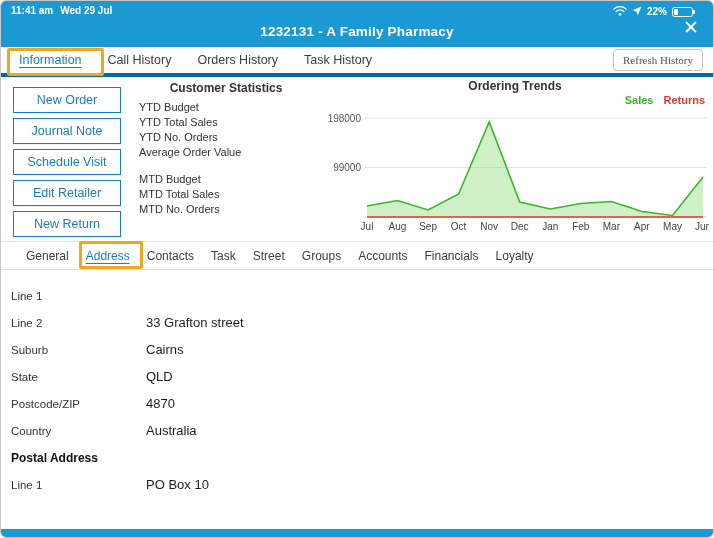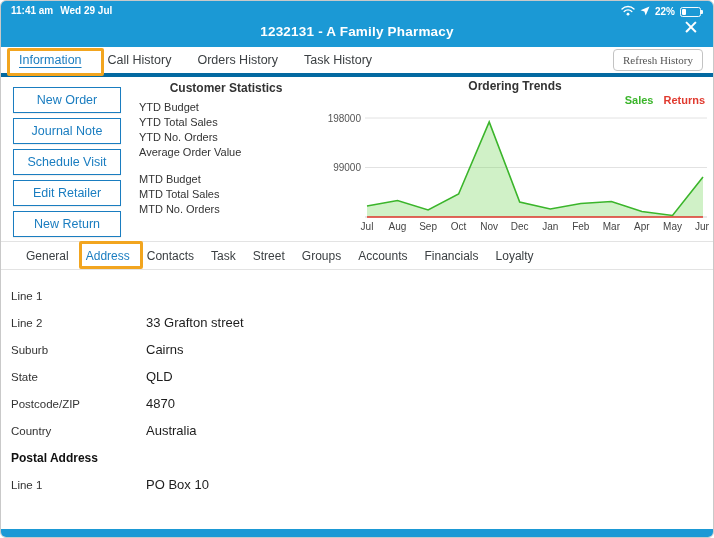--- a/index.html
+++ b/index.html
@@ -2,21 +2,21 @@
 <html style="--topbar: #1b99d5; --accent: #1a7dc0; --orange: #f2a51f;"><head>
 <meta charset="utf-8">
 <style>
   * { margin:0; padding:0; box-sizing:border-box; }
   html,body { background:#fff; font-family:"Liberation Sans", sans-serif; }
   .frame { position:relative; width:714px; height:538px; border:1px solid #c9c9c9; border-radius:6px; overflow:hidden; background:#fff; margin:0 auto; }
 
   
   .topbar { position:absolute; top:0; left:0; right:0; height:46px; background:var(--topbar,#1b99d5); color:#fff;padding-left:40px; }
   .status-left { position:absolute; top:4px; left:10px; font-size:10px; font-weight:bold; display:flex; gap:7px; }
-  .status-right { position:absolute; top:4px; right:12px; display:flex; align-items:center; gap:5px; font-size:10px; font-weight:bold; }
+  .status-right { position:absolute; top:4px; right:20px; display:flex; align-items:center; gap:5px; font-size:10px; font-weight:bold; }
   .app-title { position:absolute; top:23px; left:0; right:0; text-align:center; font-size:13.5px; font-weight:bold; letter-spacing:.2px; }
   .close-x { position:absolute; top:17px; right:14px; font-size:19px; line-height:1; cursor:pointer; }
   .battery { width:21px; height:10px; border:1px solid rgba(255,255,255,.95); border-radius:2.5px; position:relative; }
   .battery::after { content:""; position:absolute; right:-3px; top:2.5px; width:2px; height:4px; background:rgba(255,255,255,.95); border-radius:0 1px 1px 0; }
   .battery .level { position:absolute; left:1px; top:1px; bottom:1px; width:4px; background:#fff; border-radius:1px; }
 
   
   .tabrow { position:absolute; top:46px; left:0; right:0; height:30px; display:flex; align-items:center; padding:0 10px 0 18px; gap:26px; border-bottom:4px solid #0369a1; background:#fff; }
   .tab { font-size:12.5px; color:#3c4043; cursor:pointer; white-space:nowrap; }
   .tab.active { color:var(--accent,#1a7dc0); text-decoration:underline; text-underline-offset:3px; }
@@ -33,21 +33,21 @@
 
   
   .chart { position:absolute; left:320px; top:2px; width:388px; height:160px; }
   .chart-title { text-align:center; font-size:12px; font-weight:bold; color:#333; }
   .legend { position:absolute; right:4px; top:15px; font-size:11px; font-weight:bold; display:flex; gap:10px; }
   .trend-svg { position:absolute; left:0; top:18px; }
 
   
   .subtabs { position:absolute; top:240px; left:0; right:0; height:29px; display:flex; align-items:center; gap:17px; padding:0 25px; border-top:1px solid #e3e3e3; border-bottom:1px solid #e3e3e3; background:#fff; }
   .subtab { font-size:12px; color:#3c4043; cursor:pointer; white-space:nowrap; }
-  .subtab.active { color:var(--accent,#1a7dc0); text-underline-offset:3px; }
+  .subtab.active { color:var(--accent,#1a7dc0); text-decoration:underline; text-underline-offset:3px; }
 
   
   .form { position:absolute; top:269px; left:0; right:0; bottom:8px; padding:12px 10px 0; background:#fff; }
   .section-header { font-size:12px; font-weight:bold; color:#111; height:27px; display:flex; align-items:center; }
   .frow { height:27px; display:flex; align-items:center; }
   .flabel { width:135px; font-size:11.5px; color:#333; }
   .fvalue { font-size:13px; color:#1d1d1d; }
 
   .bottom-strip { position:absolute; left:0; right:0; bottom:0; height:8px; background:var(--topbar,#1b99d5); }
 

